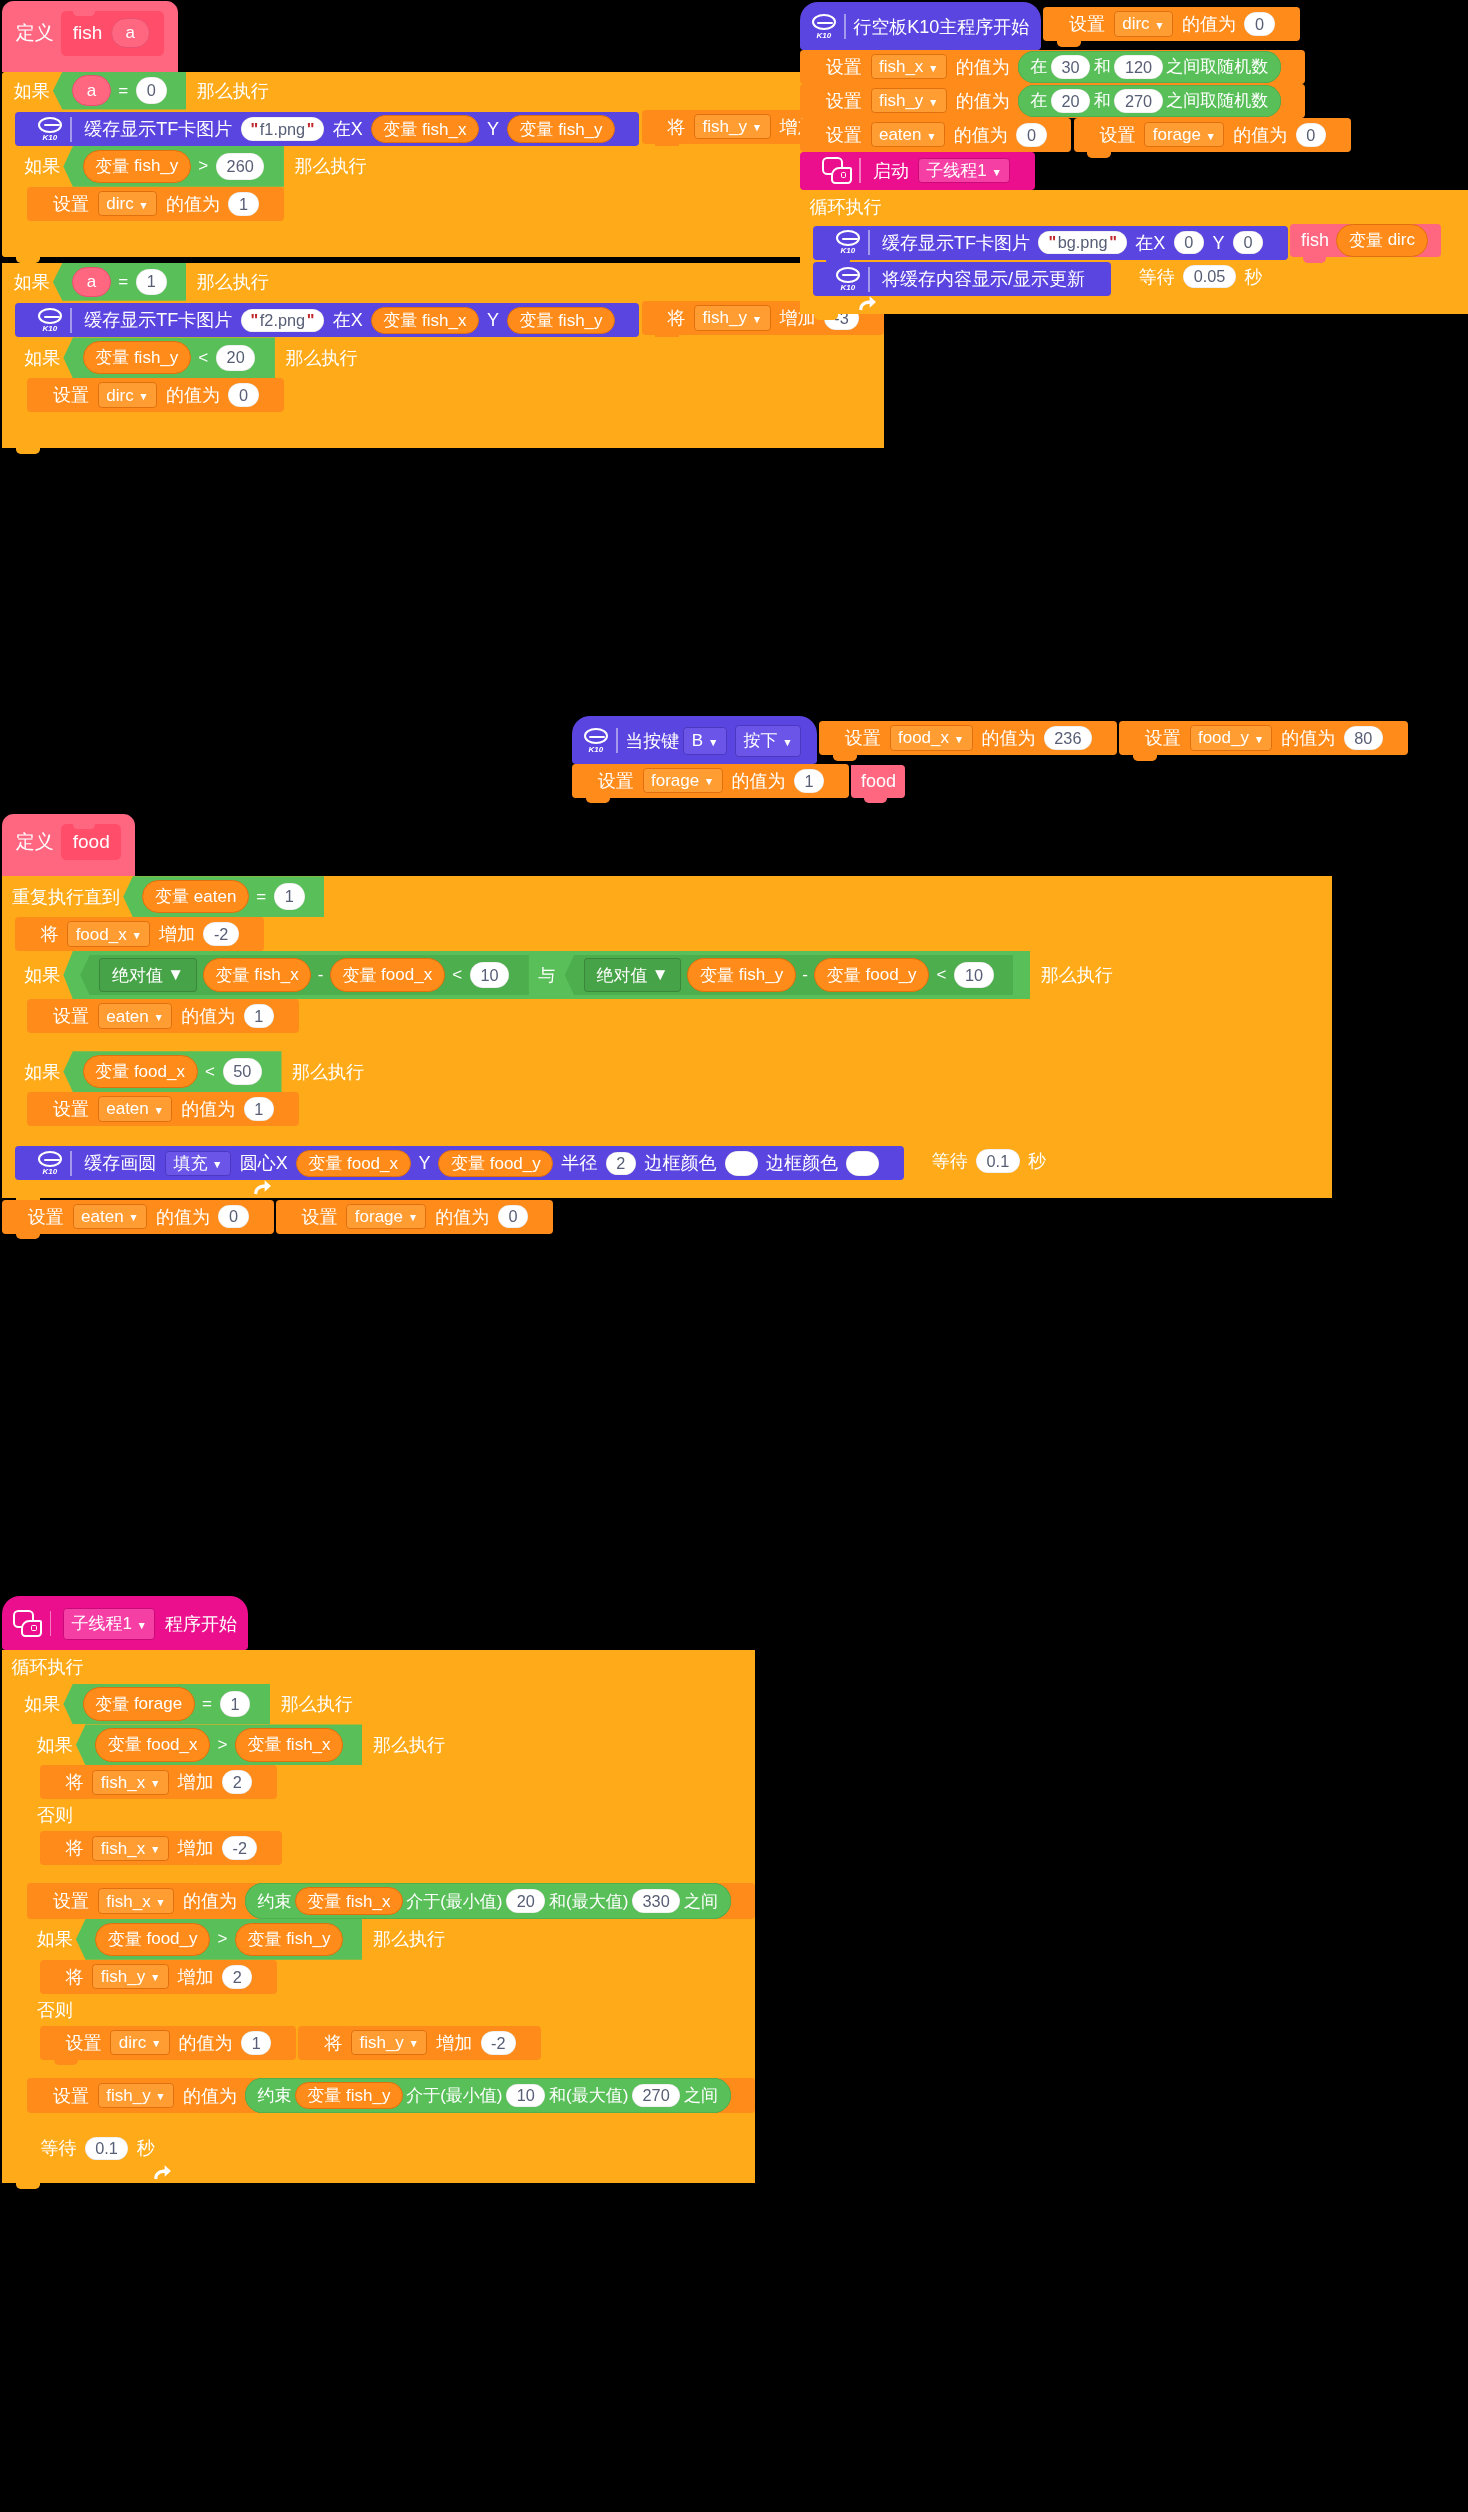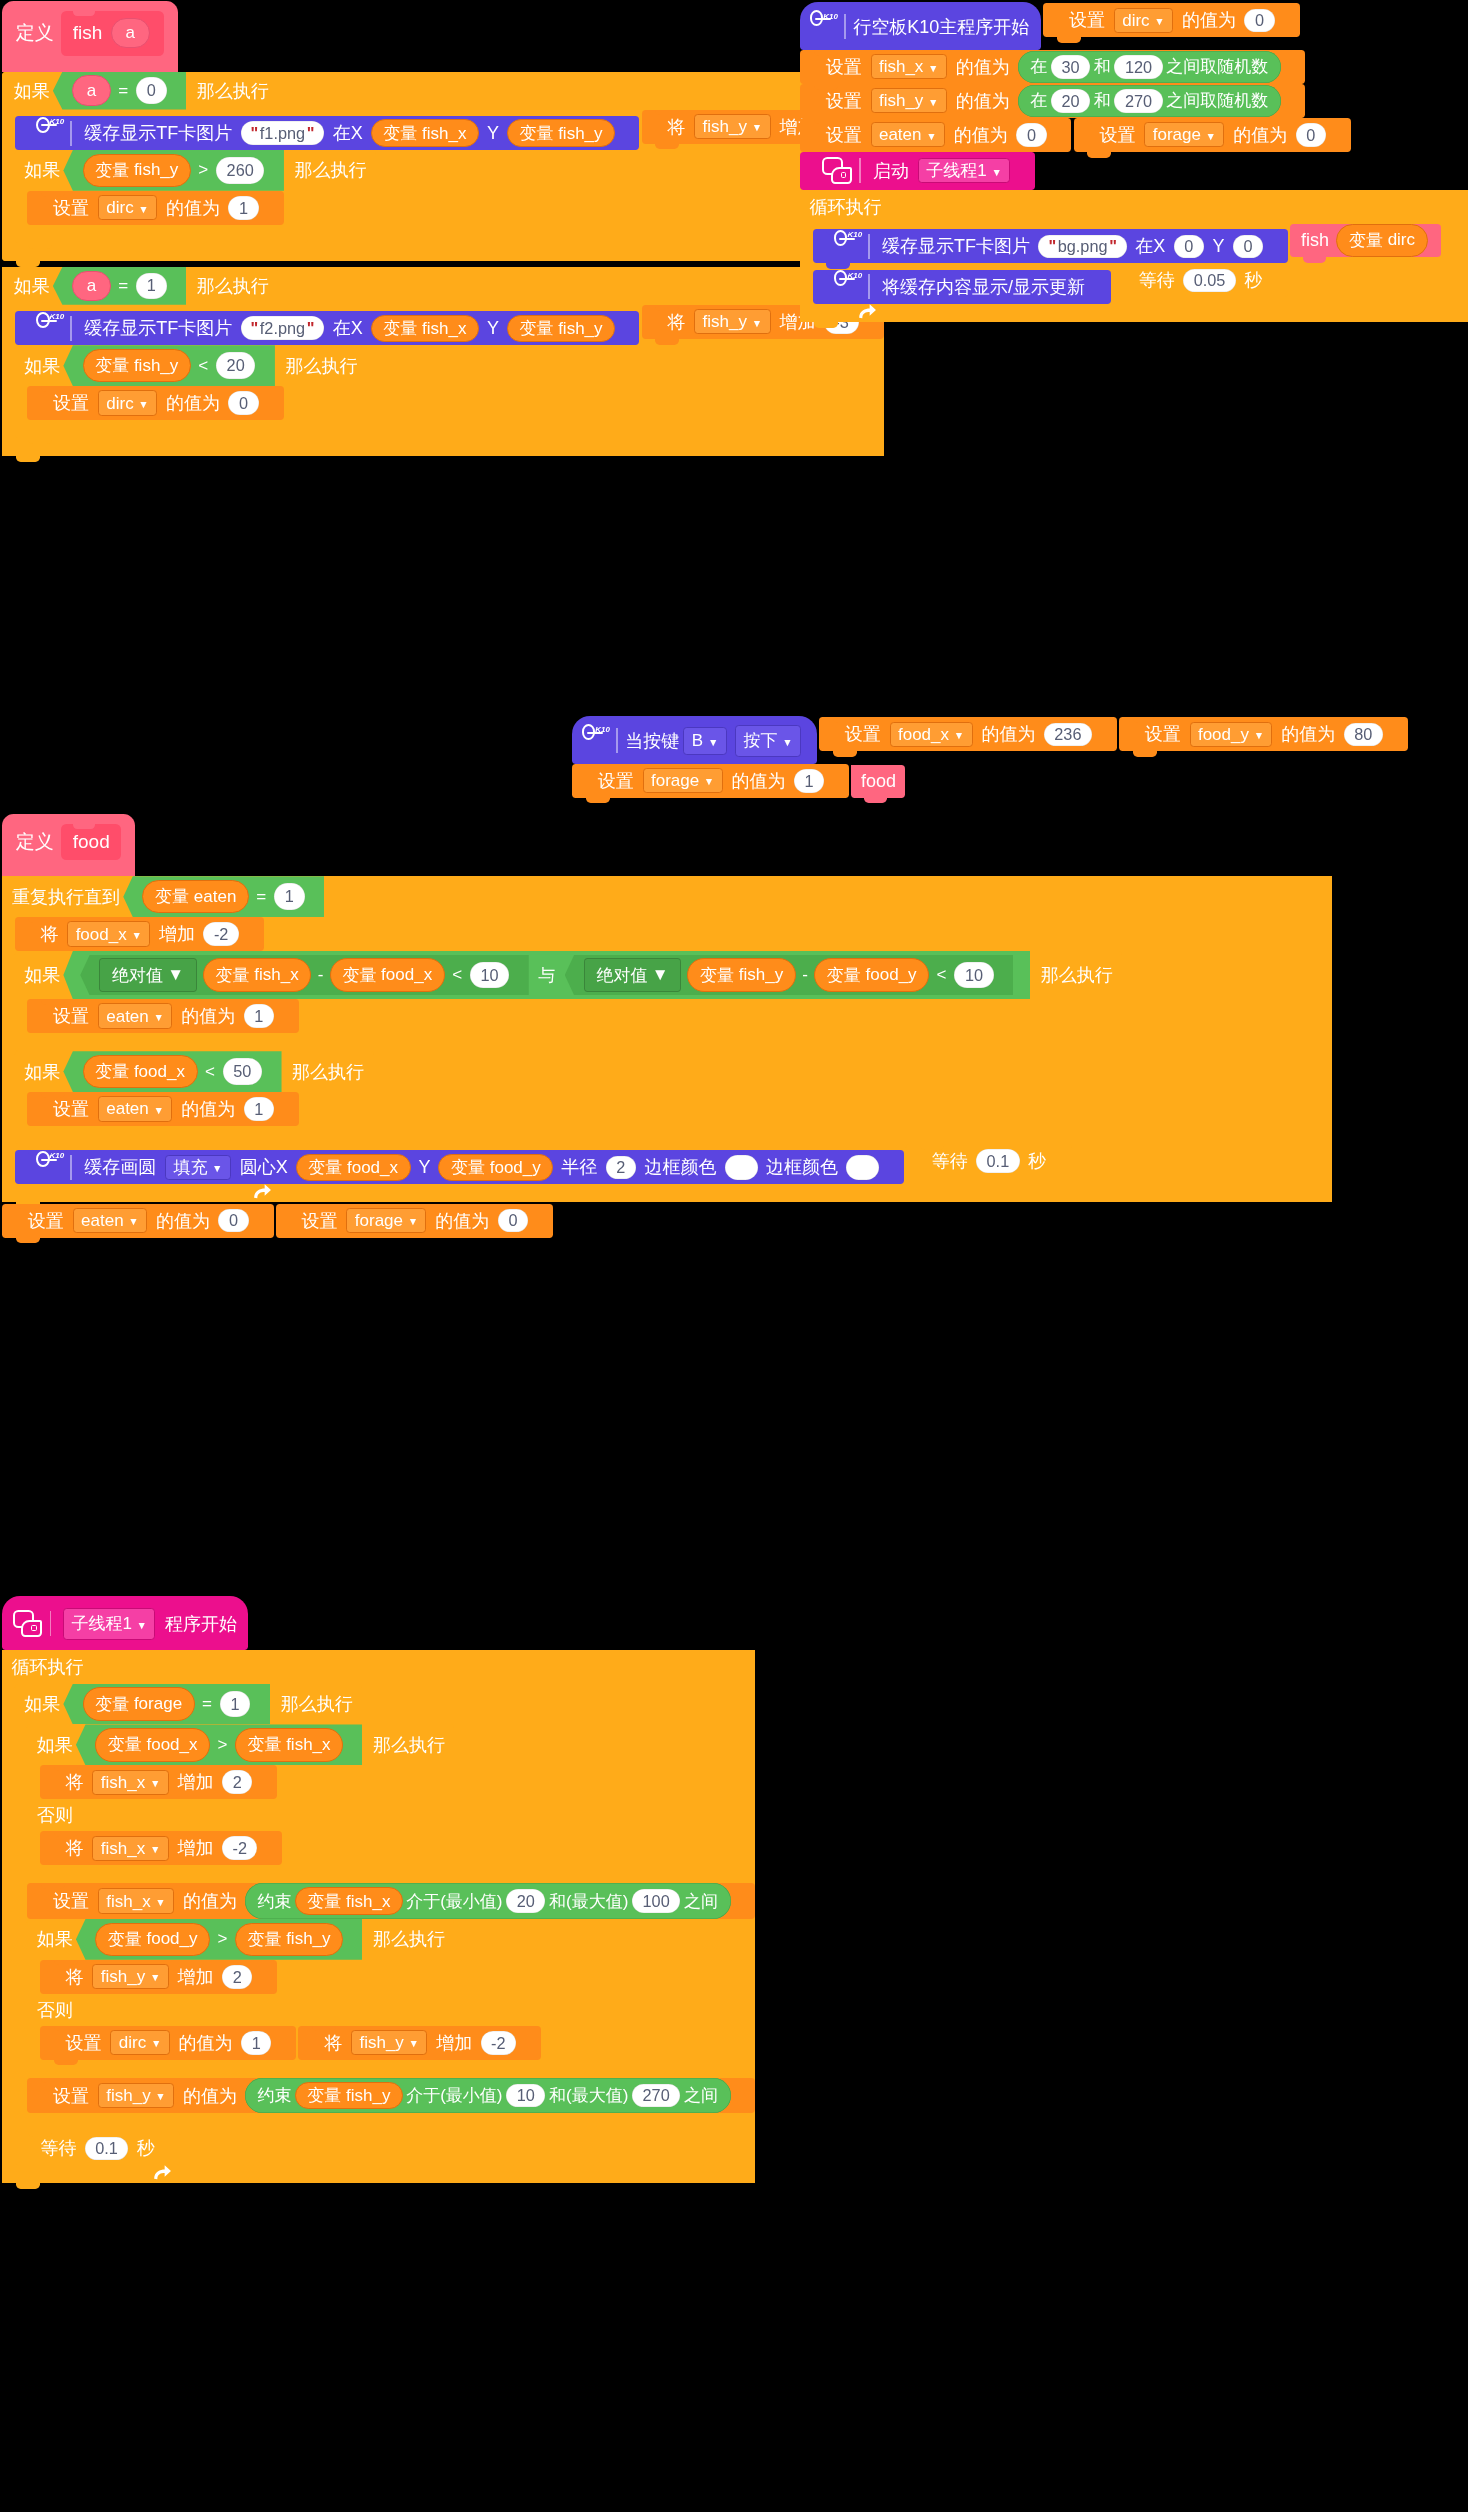--- a/index.html
+++ b/index.html
@@ -72,22 +72,22 @@
     padding-left:16px;padding-right:16px;
   }
   .hexo.inner{background:#4cae4c;}
   
   .opr{
     background:#59c059;color:#fff;border-radius:526px;display:inline-flex;
     align-items:center;padding:4.2px 12.6px;margin:0 3.2px;font-size:17px;white-space:nowrap;
     box-shadow:inset 0 0 0 0.5px #46a046;
   }
   
-  .k10ico{width:28.5px;height:33px;display:inline-flex;flex-direction:row;
-    justify-content:center;margin-right:4.2px;flex:0 0 auto;}
+  .k10ico{width:28.5px;height:33px;display:inline-flex;flex-direction:column;
+    align-items:center;justify-content:center;margin-right:4.2px;flex:0 0 auto;}
   .k10ico .eye{width:24px;height:16px;border:2.1px solid #fff;border-radius:50%;
     position:relative;box-sizing:border-box;}
   .k10ico .eye::after{content:"";position:absolute;left:3.7px;top:5.8px;width:16px;height:2.1px;
     background:#fff;border-radius:1.6px;}
   .k10ico .lbl{font-size:8px;font-weight:bold;font-style:italic;color:#fff;margin-top:1.1px;}
   .sep{width:1.6px;height:25px;background:rgba(255,255,255,.45);margin:0 7.4px 0 2.1px;flex:0 0 auto;}
 
   
   .thico{width:33px;height:29.5px;position:relative;margin-right:3.2px;flex:0 0 auto;}
   .thico .b1{position:absolute;left:1.1px;top:1.1px;width:21px;height:18px;border:2.1px solid #fff;
@@ -737,21 +737,21 @@
                     <span>fish_x</span>
                     <span class="car">▼</span>
                   </span>
                 <span class="t">的值为</span>
                 <span class="opr">
                   <span>约束</span>
                   <span class="rep"><span>变量</span>&nbsp;<span>fish_x</span></span>
                   <span>介于(最小值)</span>
                   <span class="num">20</span>
                   <span>和(最大值)</span>
-                  <span class="num">100</span>
+                  <span class="num">330</span>
                   <span>之间</span>
                 </span>
               </div>
 
               
               <div class="cblk c-ctrl">
                 <div class="chead c-ctrl">
                   <span>如果</span>
                   <span class="hexo">
                     <span class="rep"><span>变量</span>&nbsp;<span>food_y</span></span>

